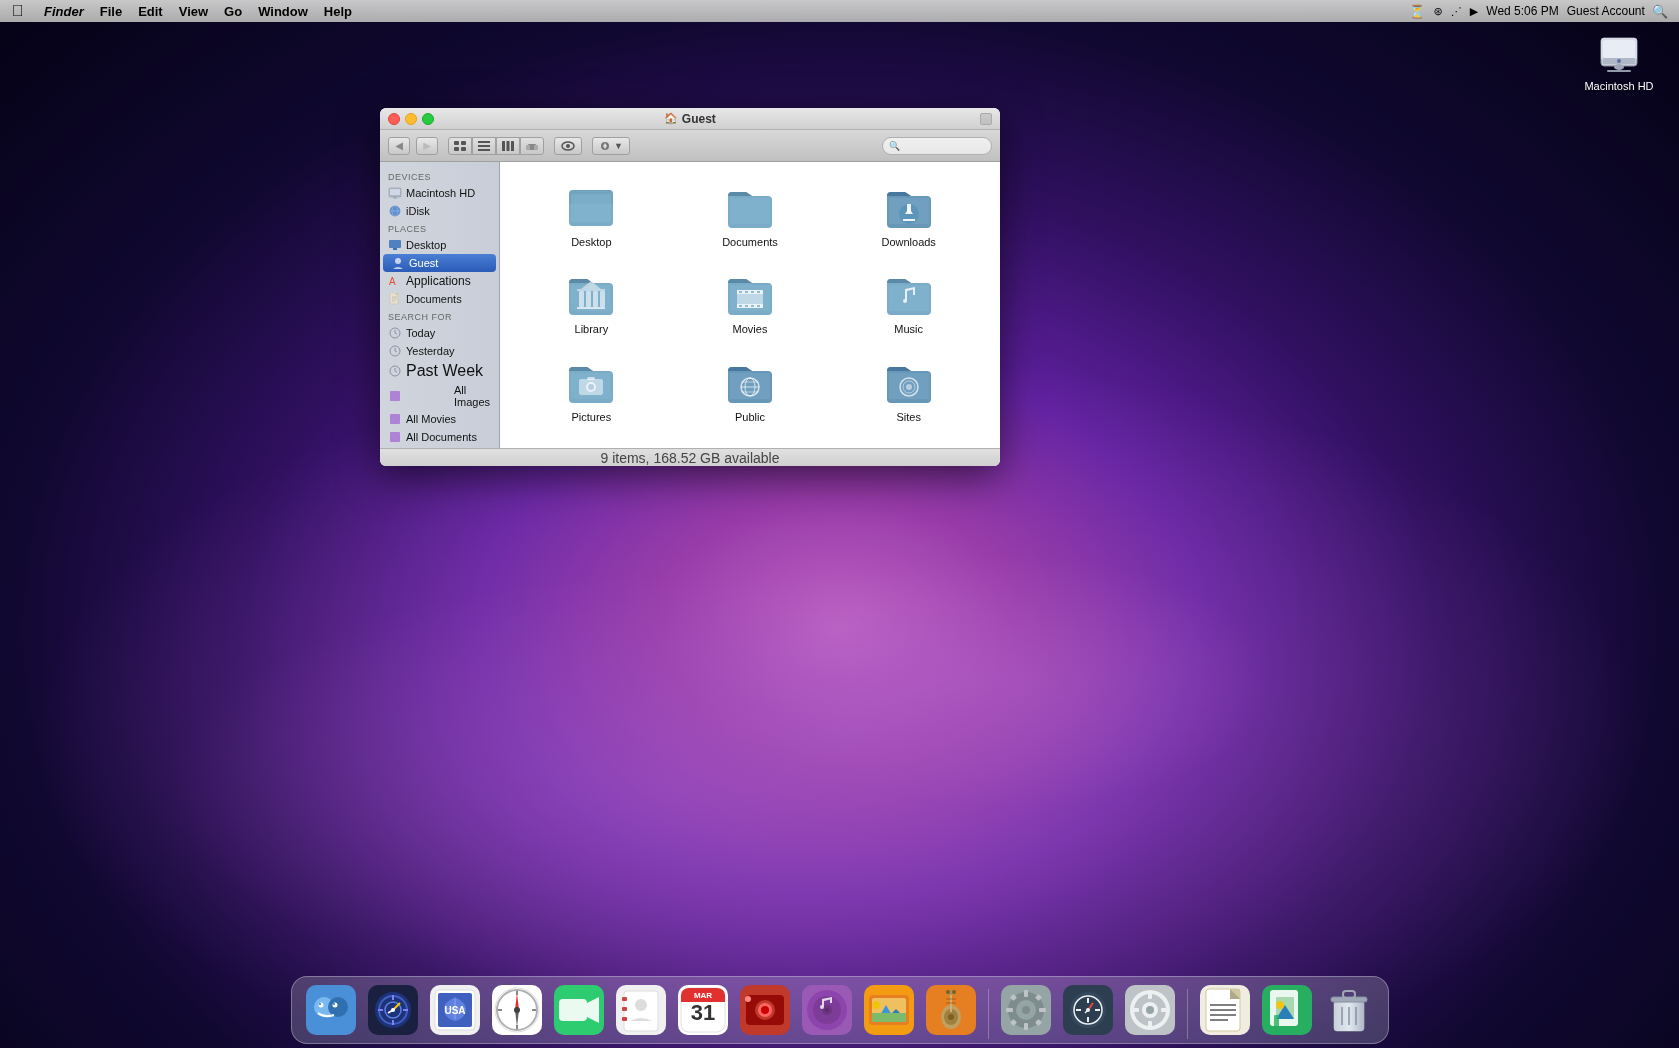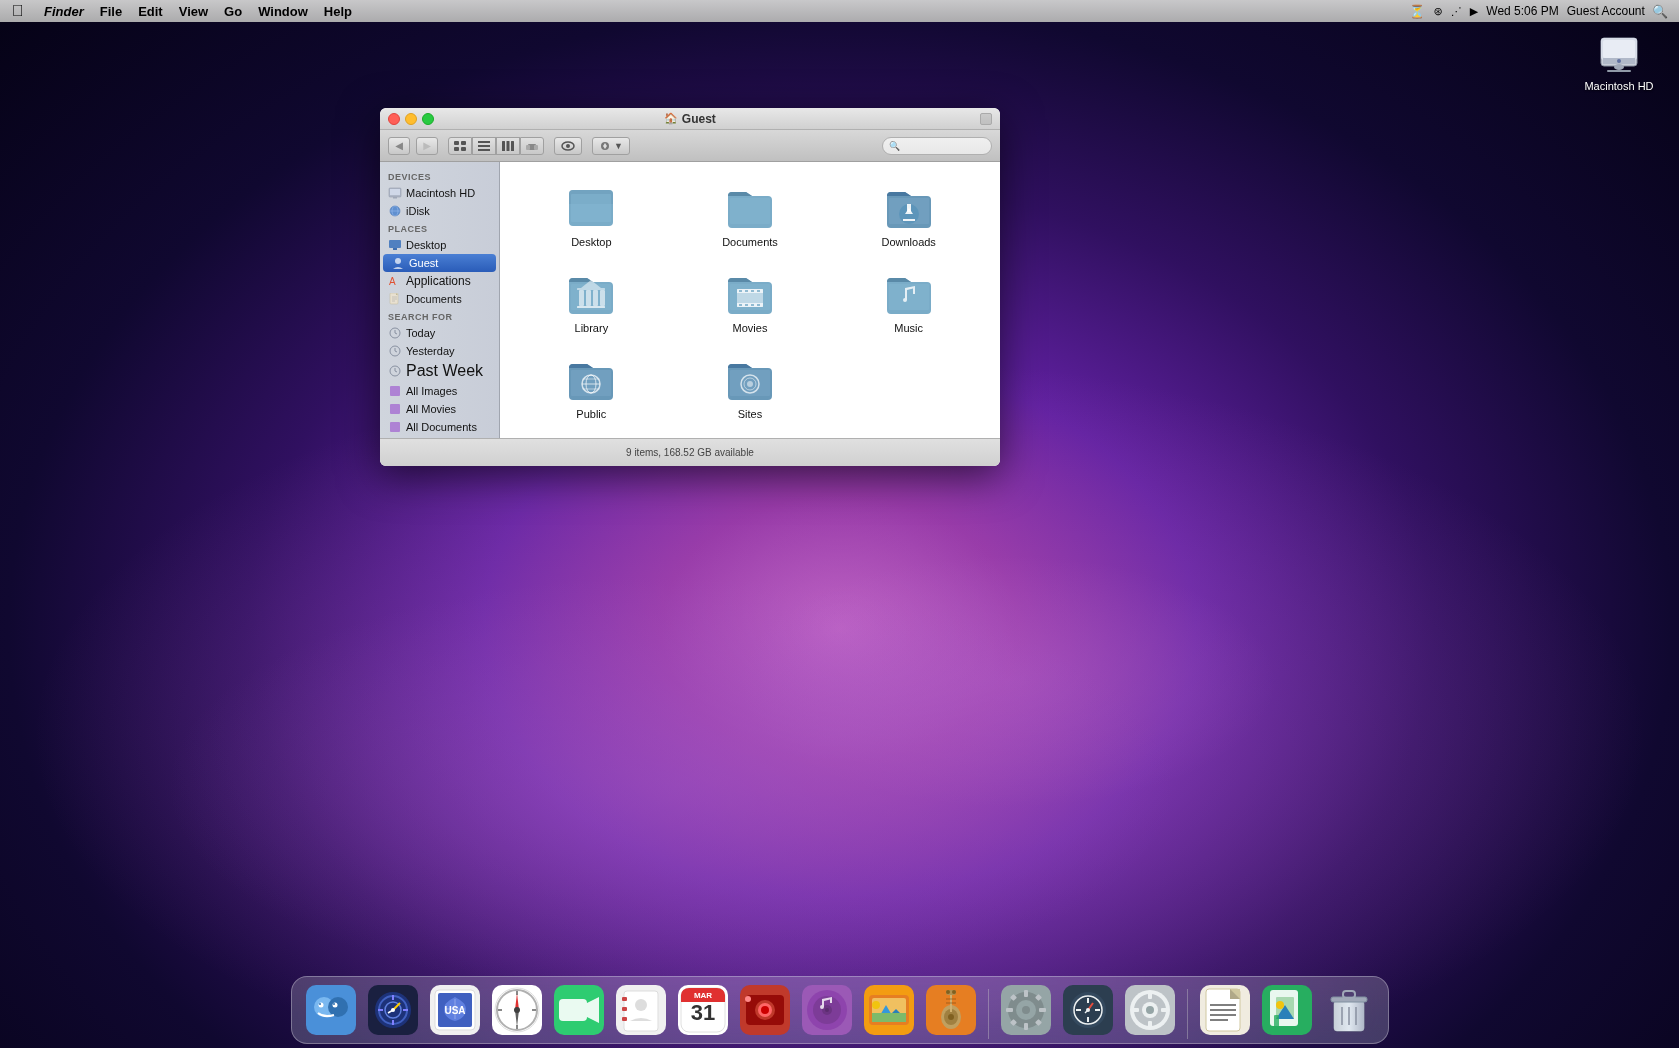--- a/index.html
+++ b/index.html
@@ -244,21 +244,21 @@
     .sidebar {
       width: 120px;
       background: linear-gradient(to right, #d0d5dd, #c8cdd8);
       border-right: 1px solid #a0a5af;
       overflow-y: auto;
       padding: 6px 0;
     }
 
     .sidebar-section-header {
       font-size: 9px;
-      font-weight: 700;
+      font-weight: 400;
       color: #666;
       text-transform: uppercase;
       padding: 4px 8px 2px;
       letter-spacing: 0.5px;
     }
 
     .sidebar-item {
       display: flex;
       align-items: center;
       padding: 2px 8px;
@@ -308,27 +308,27 @@
 
     .folder-label {
       font-size: 11px;
       color: #111;
       text-align: center;
       margin-top: 4px;
     }
 
     
     .status-bar {
-      height: 28px;
+      height: 18px;
       background: linear-gradient(to bottom, #e0e0e0, #d0d0d0);
       border-top: 1px solid #b0b0b0;
       display: flex;
       align-items: center;
       justify-content: center;
-      font-size: 10px;
+      font-size: 14px;
       color: #444;
     }
 
     
     .dock-container {
       position: absolute;
       bottom: 0;
       left: 0;
       width: 100%;
       height: 100px;
@@ -586,21 +586,21 @@
               </svg>
           </div>
           <span style="font-size:16px;">Past Week</span>
         </div>
         <div class="sidebar-item">
           <div class="sidebar-icon">
             <svg width="12" height="12" viewBox="0 0 12 12">
                 <rect x="1" y="1" width="10" height="10" rx="1" fill="#a060d0" opacity="0.7"></rect>
               </svg>
           </div>
-          <span style="font-size:11px;">All Images</span>
+          <span style="font-size:11px;margin-left:48px;">All Images</span>
         </div>
         <div class="sidebar-item">
           <div class="sidebar-icon">
             <svg width="12" height="12" viewBox="0 0 12 12">
                 <rect x="1" y="1" width="10" height="10" rx="1" fill="#a060d0" opacity="0.7"></rect>
               </svg>
           </div>
           <span style="font-size:11px;">All Movies</span>
         </div>
         <div class="sidebar-item">
@@ -691,20 +691,33 @@
           <svg width="52" height="46" viewBox="0 0 52 46">
             <path d="M4 10 Q4 6 8 6 L22 6 L28 10 L44 10 Q48 10 48 14 L48 38 Q48 42 44 42 L8 42 Q4 42 4 38 Z" fill="#7aacc8"></path>
             <path d="M4 10 Q4 6 8 6 L22 6 L28 10 Z" fill="#5a8aa8"></path>
             <rect x="6" y="12" width="40" height="26" rx="1" fill="#8abcd8" opacity="0.3"></rect>
 
             <path d="M22 16 L32 14 L32 22 L30 22 L30 16.5 L24 18 L24 28 Q24 30 22 30 Q20 30 20 28 Q20 26 22 26 L22 16 Z" fill="white" opacity="0.8"></path>
           </svg>
           <div class="folder-label">Music</div>
         </div>
 
+        <div class="file-item">
+          <svg width="52" height="46" viewBox="0 0 52 46">
+            <path d="M4 10 Q4 6 8 6 L22 6 L28 10 L44 10 Q48 10 48 14 L48 38 Q48 42 44 42 L8 42 Q4 42 4 38 Z" fill="#7aacc8"></path>
+            <path d="M4 10 Q4 6 8 6 L22 6 L28 10 Z" fill="#5a8aa8"></path>
+            <rect x="6" y="12" width="40" height="26" rx="1" fill="#8abcd8" opacity="0.3"></rect>
+
+            <rect x="14" y="18" width="24" height="16" rx="2" fill="white" opacity="0.5"></rect>
+            <circle cx="26" cy="26" r="5" fill="white" opacity="0.7"></circle>
+            <circle cx="26" cy="26" r="3" fill="#7aacc8" opacity="0.5"></circle>
+            <rect x="22" y="16" width="8" height="3" rx="1.5" fill="white" opacity="0.6"></rect>
+          </svg>
+          <div class="folder-label">Pictures</div>
+        </div>
 
         <div class="file-item">
           <svg width="52" height="46" viewBox="0 0 52 46">
             <path d="M4 10 Q4 6 8 6 L22 6 L28 10 L44 10 Q48 10 48 14 L48 38 Q48 42 44 42 L8 42 Q4 42 4 38 Z" fill="#6898b8"></path>
             <path d="M4 10 Q4 6 8 6 L22 6 L28 10 Z" fill="#4878a0"></path>
             <rect x="6" y="12" width="40" height="26" rx="1" fill="#88b0d0" opacity="0.3"></rect>
 
             <circle cx="26" cy="26" r="9" fill="none" stroke="white" stroke-width="1.5" opacity="0.7"></circle>
             <ellipse cx="26" cy="26" rx="5" ry="9" fill="none" stroke="white" stroke-width="1" opacity="0.7"></ellipse>
             <line x1="17" y1="26" x2="35" y2="26" stroke="white" stroke-width="1" opacity="0.7"></line>

